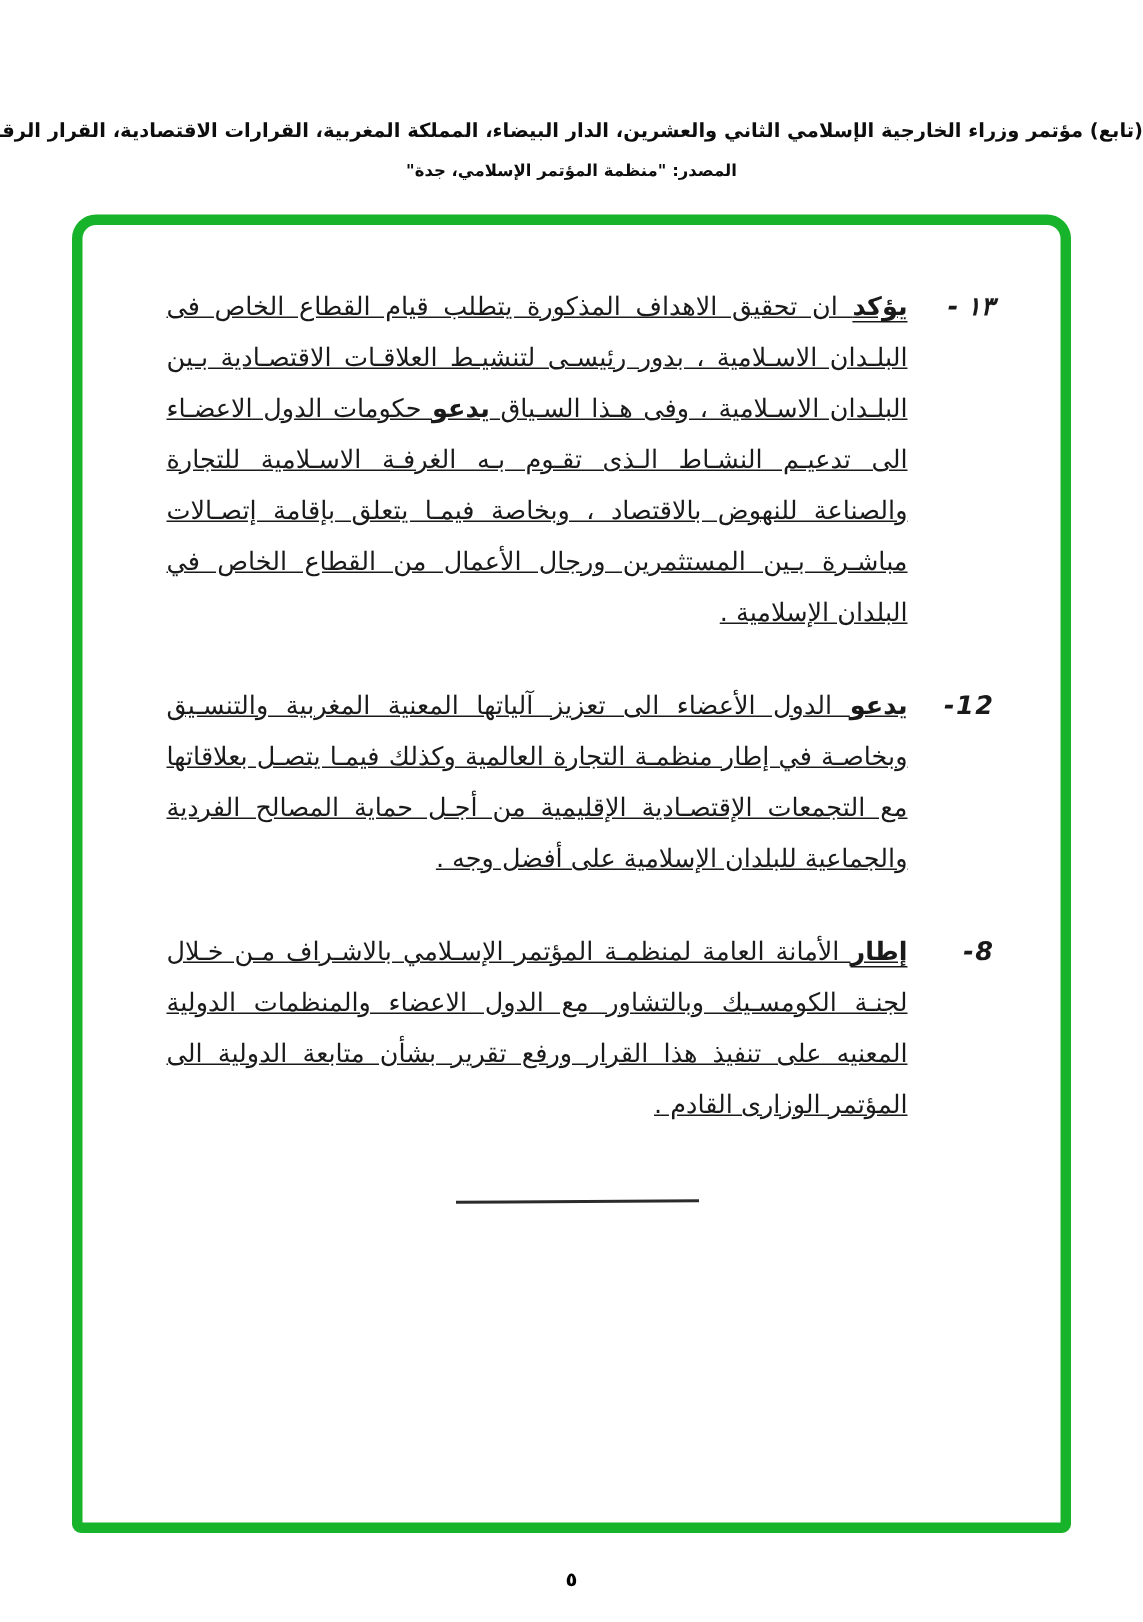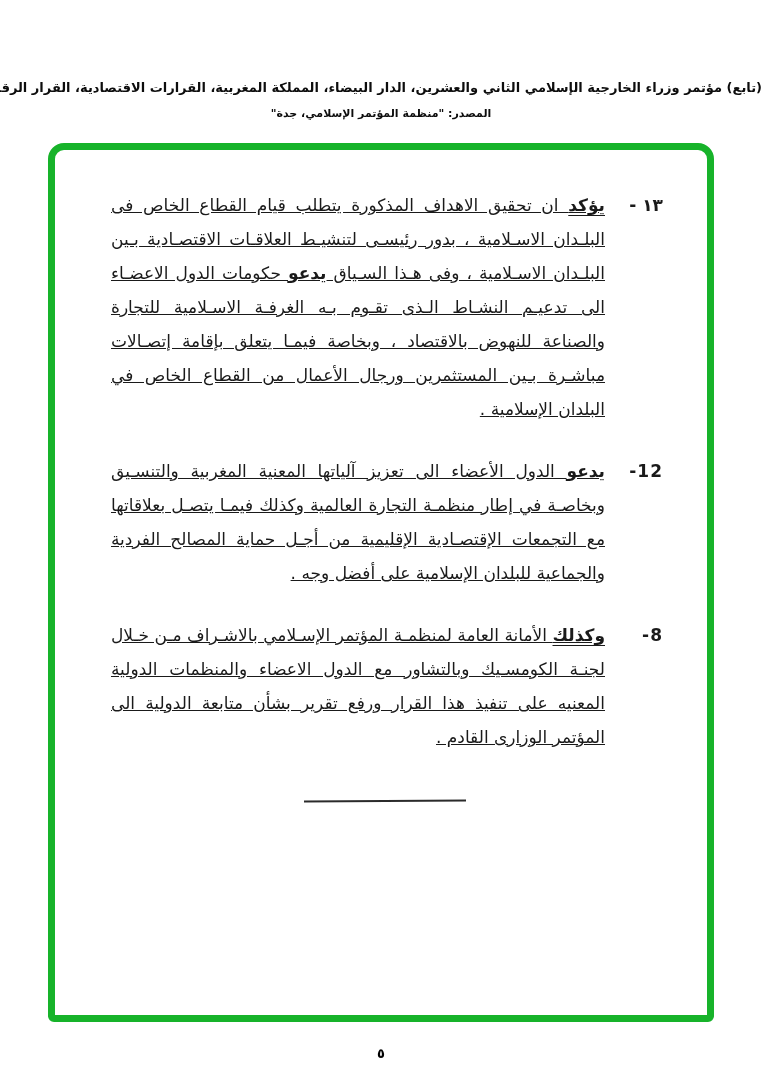--- a/index.html
+++ b/index.html
@@ -34,20 +34,21 @@
     direction:rtl;
     font-size:17px;line-height:34px;
     color:#1a1a1a;
   }
   .para{display:flex;margin-bottom:28px;}
   .num{
     flex:none;width:58px;
     font-weight:bold;
     letter-spacing:1px;
     white-space:nowrap;
+    font-style:italic;
   }
   .ptext{
     flex:1;
     text-align:justify;
     padding-left:4px;
     text-decoration:underline;
   }
   .lead{font-weight:bold;letter-spacing:1.5px;}
   .lead.u{text-decoration:underline;text-underline-offset:4px;}
   .divider{
@@ -81,21 +82,21 @@
         <span class="ptext"><span class="lead u">يؤكد</span><span> ان تحقيق الاهداف المذكورة يتطلب قيام القطاع الخاص فى البلـدان الاسـلامية ، بدور رئيسـى لتنشيـط العلاقـات الاقتصـادية بـين البلـدان الاسـلامية ، وفى هـذا السـياق </span><span class="lead">يدعو</span><span> حكومات الدول الاعضـاء الى تدعيـم النشـاط الـذى تقـوم بـه الغرفـة الاسـلامية للتجارة والصناعة للنهوض بالاقتصاد ، وبخاصة فيمـا يتعلق بإقامة إتصـالات مباشـرة بـين المستثمرين ورجال الأعمال من القطاع الخاص في البلدان الإسلامية .</span></span>
       </div>
 
       <div class="para">
         <span class="num">12-</span>
         <span class="ptext"><span class="lead">يدعو</span><span> الدول الأعضاء الى تعزيز آلياتها المعنية المغربية والتنسـيق وبخاصـة في إطار منظمـة التجارة العالمية وكذلك فيمـا يتصـل بعلاقاتها مع التجمعات الإقتصـادية الإقليمية من أجـل حماية المصالح الفردية والجماعية للبلدان الإسلامية على أفضل وجه .</span></span>
       </div>
 
       <div class="para">
         <span class="num">8-</span>
-        <span class="ptext"><span class="lead u">وكذلك</span><span> الأمانة العامة لمنظمـة المؤتمر الإسـلامي بالاشـراف مـن خـلال لجنـة الكومسـيك وبالتشاور مع الدول الاعضاء والمنظمات الدولية المعنيه على تنفيذ هذا القرار ورفع تقرير بشأن متابعة الدولية الى المؤتمر الوزارى القادم .</span></span>
+        <span class="ptext"><span class="lead u">إطار</span><span> الأمانة العامة لمنظمـة المؤتمر الإسـلامي بالاشـراف مـن خـلال لجنـة الكومسـيك وبالتشاور مع الدول الاعضاء والمنظمات الدولية المعنيه على تنفيذ هذا القرار ورفع تقرير بشأن متابعة الدولية الى المؤتمر الوزارى القادم .</span></span>
       </div>
 
       <div class="divider"></div>
 
     </div>
   </div>
 
   <div class="page-number">٥</div>
 
 </div>

